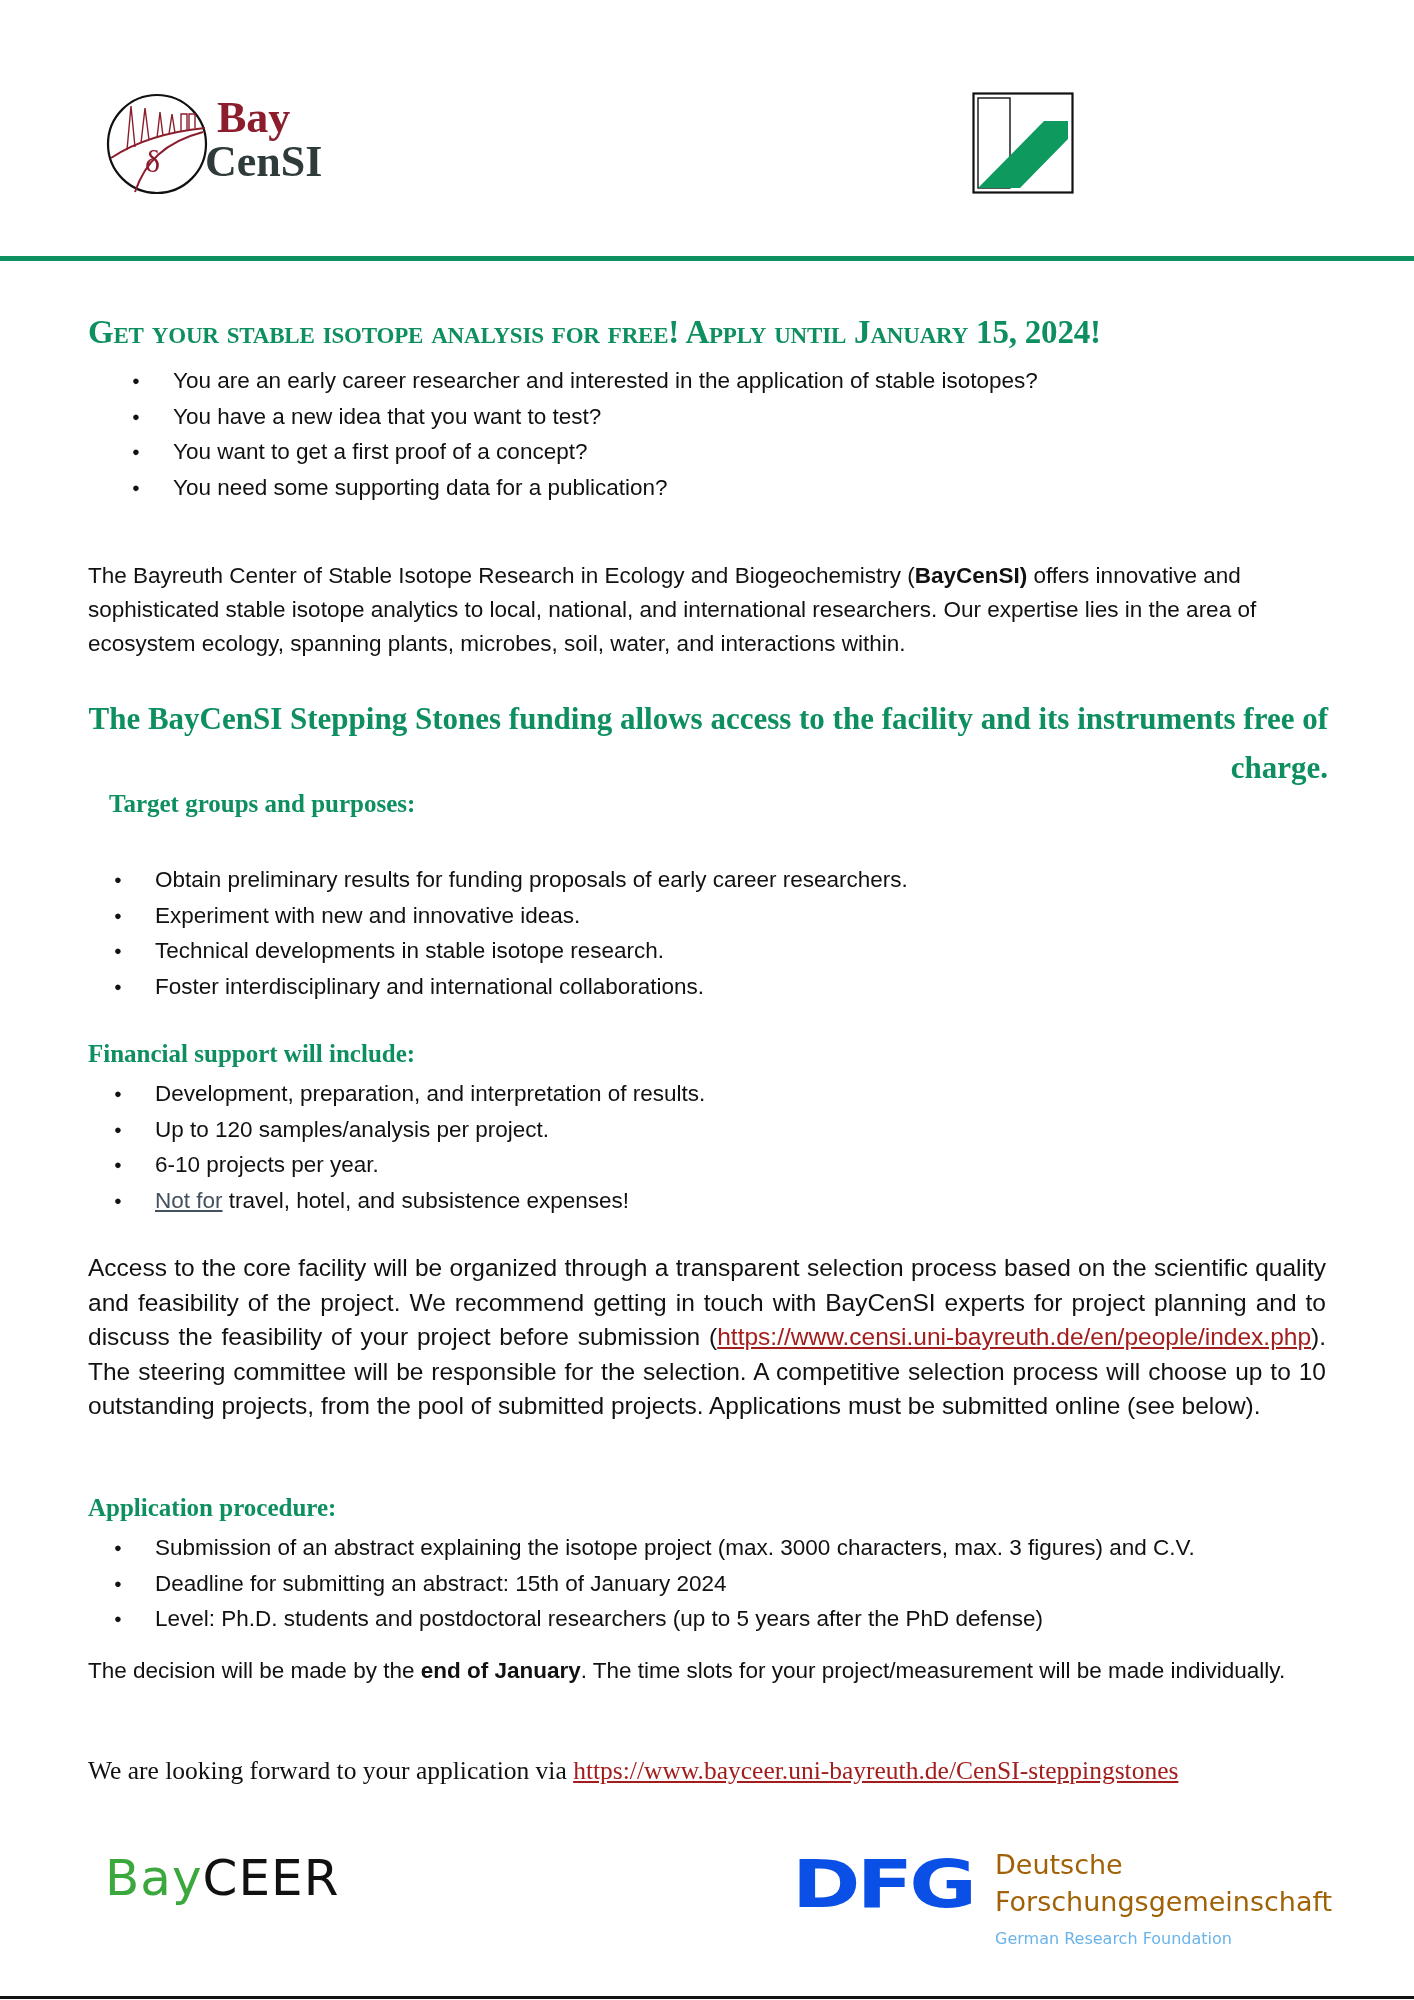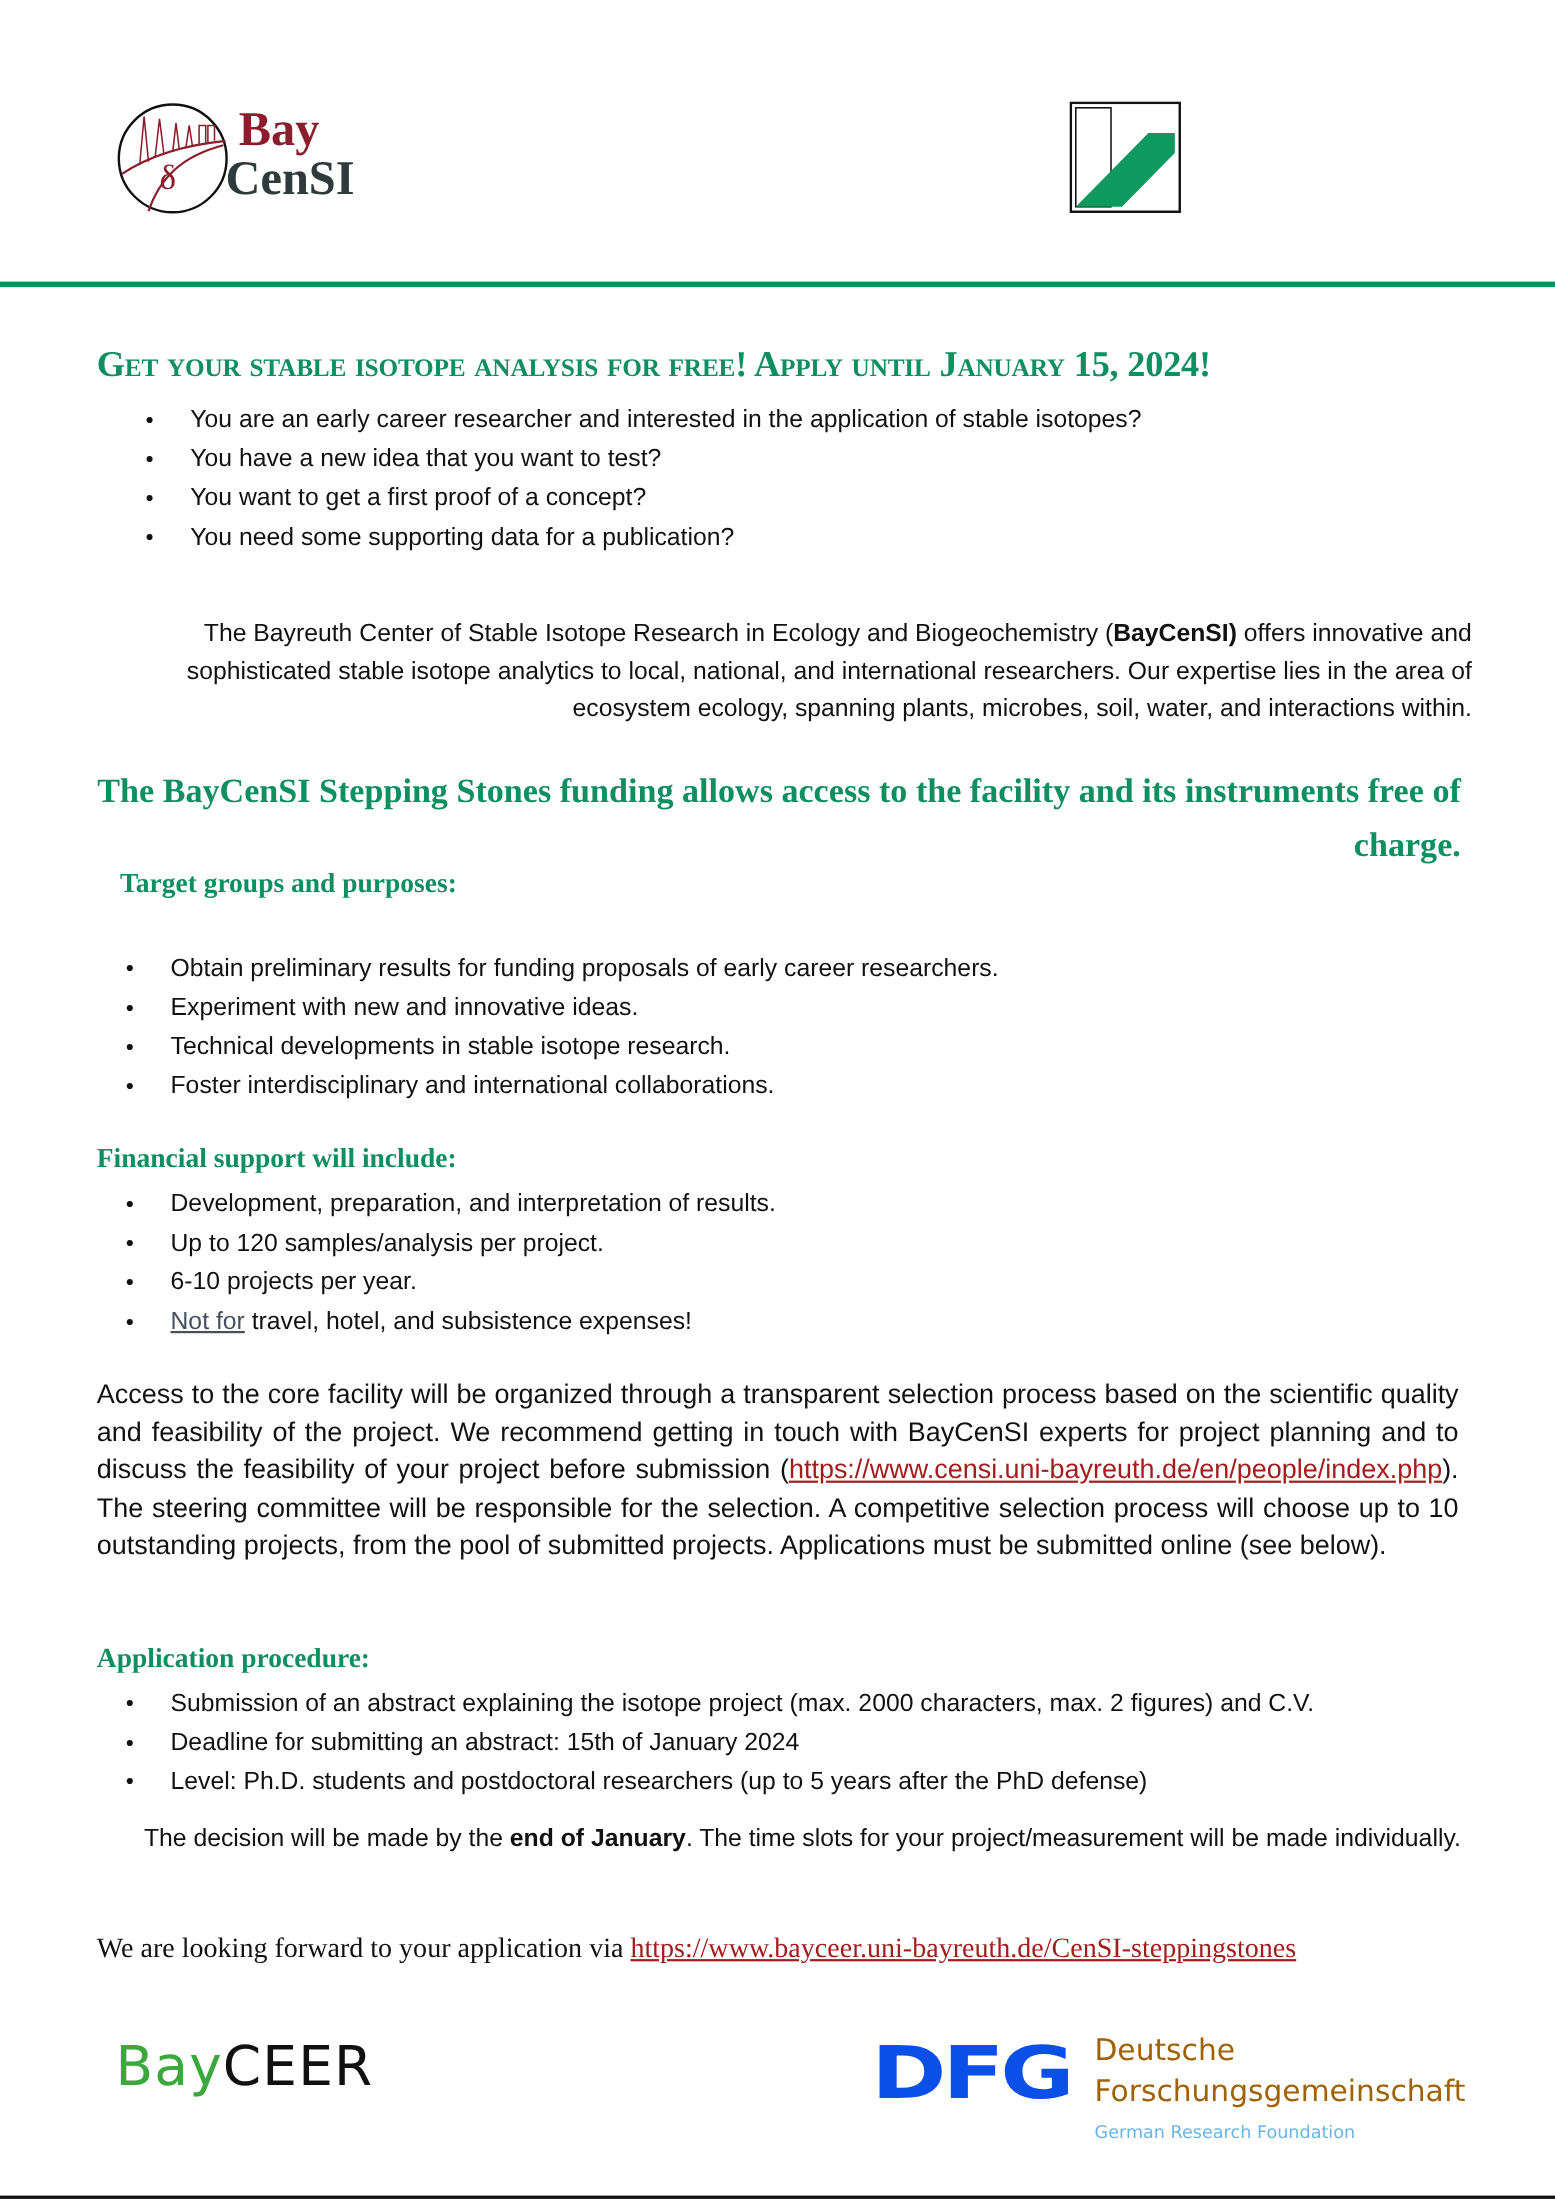--- a/index.html
+++ b/index.html
@@ -16,21 +16,21 @@
   .ubt-logo { left: 972px; top: 92px; width: 340px; height: 104px; }
   .ubt-logo .text { position: absolute; left: 116px; top: 22px; font-family: "DejaVu Sans", sans-serif; font-size: 29px; line-height: 31px; letter-spacing: 2px; color: #222; font-weight: 500; }
 
   .green-rule { left: 0; top: 256px; width: 1414px; height: 5px; background: #0e8f5f; }
 
   
   .main-heading { left: 88px; top: 314px; font-family: "Liberation Serif", serif; font-weight: bold; color: #0e8f5f; font-size: 33px; font-variant: small-caps; white-space: nowrap; letter-spacing: -0.2px; }
   .section-heading { font-family: "Liberation Serif", serif; font-weight: bold; color: #0e8f5f; font-size: 25px; white-space: nowrap; }
   .big-green { left: 88px; top: 694px; width: 1240px; font-family: "Liberation Serif", serif; font-weight: bold; color: #0e8f5f; font-size: 31px; line-height: 49px; text-align: right; }
 
-  .body-text { font-size: 22.5px; line-height: 34px; color: #111; text-align: right; }
+  .body-text { font-size: 22.5px; line-height: 34px; color: #111; }
 
   ul.bullets { list-style: none; margin: 0; padding: 0; }
   ul.bullets li { position: relative; font-size: 22.5px; line-height: 35.5px; white-space: nowrap; color: #111; }
   ul.bullets li::before { content: "\25CF"; position: absolute; font-size: 13px; color: #111; }
 
   .list1 { left: 173px; top: 363px; }
   .list1 li::before { left: -41px; top: 0; }
   .list2 li::before, .list3 li::before, .list4 li::before { left: -41px; top: 0; }
   .list2 { left: 155px; top: 862px; }
   .list3 { left: 155px; top: 1076px; }
@@ -112,21 +112,21 @@
   <li>6-10 projects per year.</li>
   <li><span class="notfor">Not for</span><span> travel, hotel, and subsistence expenses!</span></li>
 </ul>
 
 <p class="abs body-text access-para" style="margin:0;">
   <span>Access to the core facility will be organized through a transparent selection process based on the scientific quality and feasibility of the project. We recommend getting in touch with BayCenSI experts for project planning and to discuss the feasibility of your project before submission (</span><a class="link italic" href="#" title="https://www.censi.uni-bayreuth.de/en/people/index.php">https://www.censi.uni-bayreuth.de/en/people/index.php</a><span>). The steering committee will be responsible for the selection. A competitive selection process will choose up to 10 outstanding projects, from the pool of submitted projects. Applications must be submitted online (see below).</span>
 </p>
 
 <div class="abs section-heading" style="left:88px; top:1494px;">Application procedure:</div>
 <ul class="abs bullets list4">
-  <li>Submission of an abstract explaining the isotope project (max. 2000 characters, max. 2 figures) and C.V.</li>
+  <li>Submission of an abstract explaining the isotope project (max. 3000 characters, max. 3 figures) and C.V.</li>
   <li>Deadline for submitting an abstract: 15th of January 2024</li>
   <li>Level: Ph.D. students and postdoctoral researchers (up to 5 years after the PhD defense)</li>
 </ul>
 
 <p class="abs body-text decision-para" style="margin:0;">
   <span>The decision will be made by the </span><b>end of January</b><span>. The time slots for your project/measurement will be made individually.</span>
 </p>
 
 <div class="abs looking-para">
   <span>We are looking forward to your application via </span><a class="link" href="#" title="https://www.bayceer.uni-bayreuth.de/CenSI-steppingstones">https://www.bayceer.uni-bayreuth.de/CenSI-steppingstones</a>

